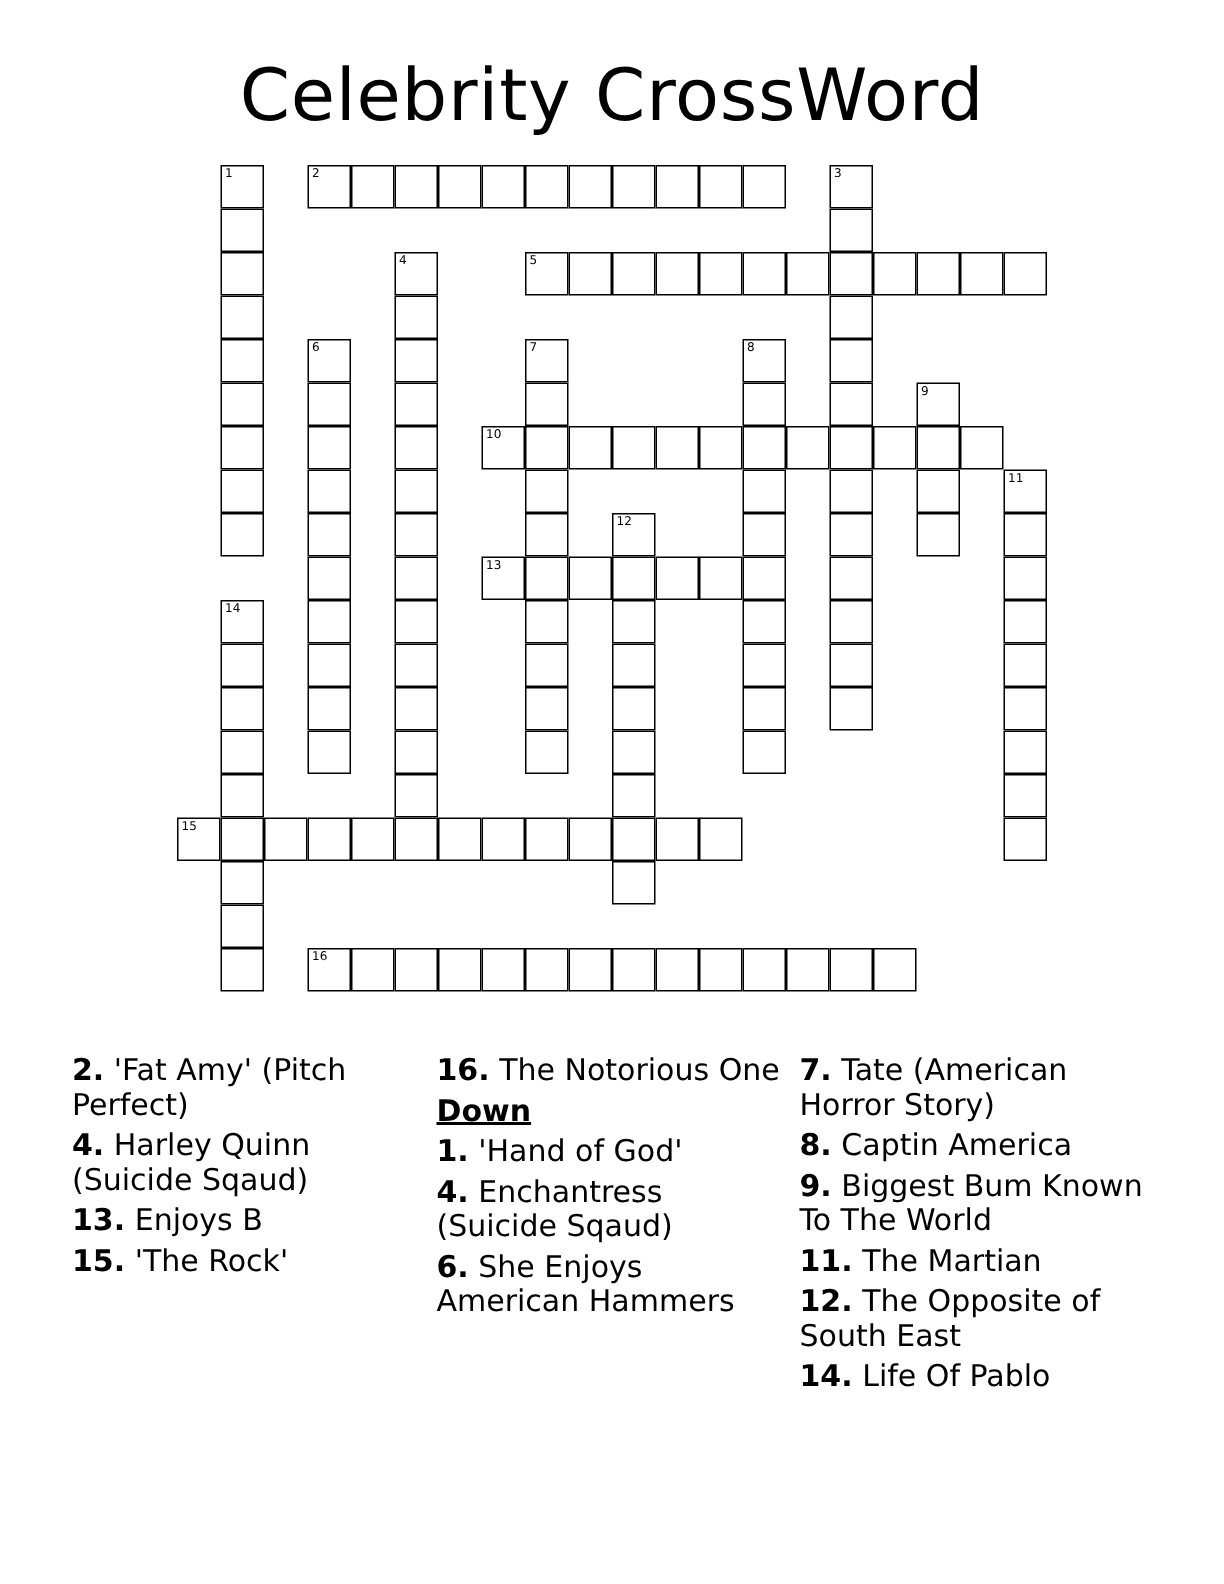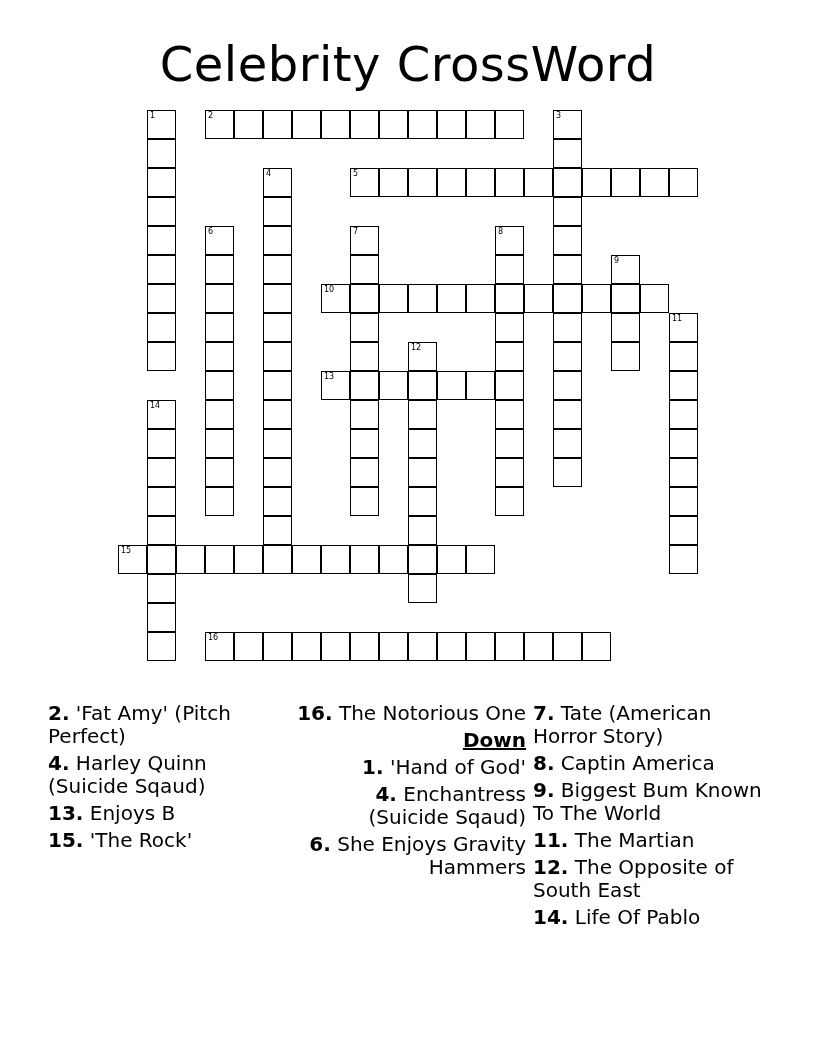--- a/index.html
+++ b/index.html
@@ -209,26 +209,26 @@
     <div class="cell" style="left: 582px; top: 632px;"></div>
   </div>
 
 <div class="clues">
   <div class="col" id="clue-col-0" style="left:48px;">
       <div class="clue"><b>2.</b><span> 'Fat Amy' (Pitch Perfect)</span></div>
       <div class="clue"><b>4.</b><span> Harley Quinn (Suicide Sqaud)</span></div>
       <div class="clue"><b>13.</b><span> Enjoys B</span></div>
       <div class="clue"><b>15.</b><span> 'The Rock'</span></div>
     </div>
-  <div class="col" id="clue-col-1" style="left:291px;text-align:right;">
+  <div class="col" id="clue-col-1" style="left:291px;">
       <div class="clue"><b>16.</b><span> The Notorious One</span></div>
       <div class="heading">Down</div>
       <div class="clue"><b>1.</b><span> 'Hand of God'</span></div>
       <div class="clue"><b>4.</b><span> Enchantress (Suicide Sqaud)</span></div>
-      <div class="clue"><b>6.</b><span> She Enjoys Gravity Hammers</span></div>
+      <div class="clue"><b>6.</b><span> She Enjoys American Hammers</span></div>
     </div>
   <div class="col" id="clue-col-2" style="left:533px;">
       <div class="clue"><b>7.</b><span> Tate (American Horror Story)</span></div>
       <div class="clue"><b>8.</b><span> Captin America</span></div>
       <div class="clue"><b>9.</b><span> Biggest Bum Known To The World</span></div>
       <div class="clue"><b>11.</b><span> The Martian</span></div>
       <div class="clue"><b>12.</b><span> The Opposite of South East</span></div>
       <div class="clue"><b>14.</b><span> Life Of Pablo</span></div>
     </div>
 </div>

